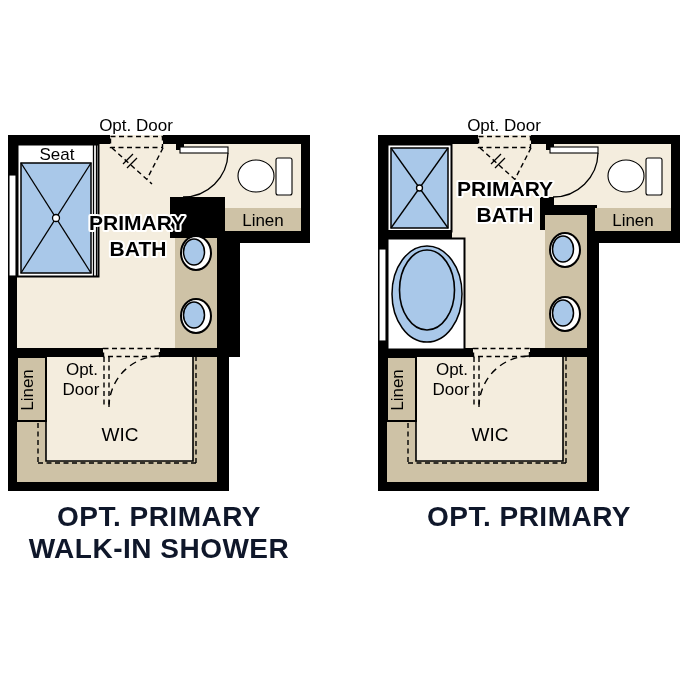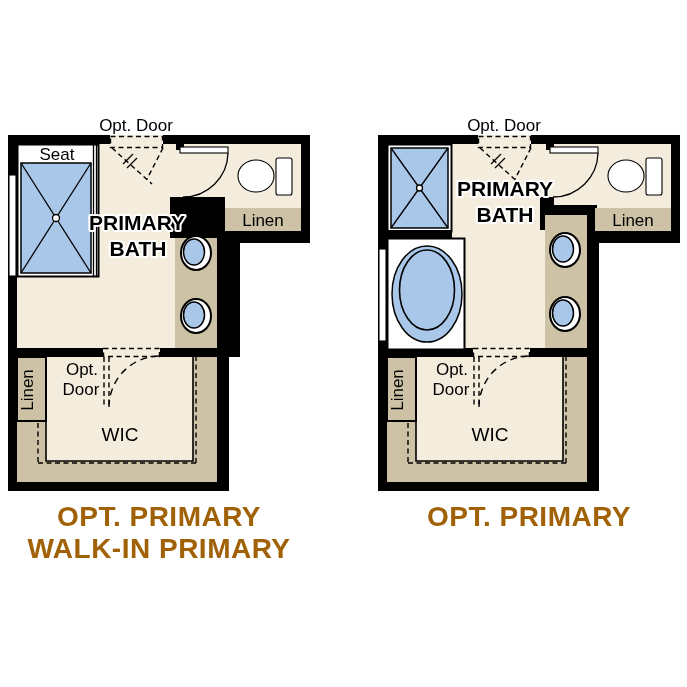--- a/index.html
+++ b/index.html
@@ -21,21 +21,21 @@
   .dash{stroke:#000;stroke-width:1.4;fill:none;stroke-dasharray:5 3.5;}
   .dasharc{stroke:#000;stroke-width:1.4;fill:none;stroke-dasharray:7 5;}
 
   
   text{font-family:"Liberation Sans",sans-serif;fill:#000;}
   .t{font-size:17px;text-anchor:middle;}
   .troom{font-size:21px;font-weight:bold;text-anchor:middle;
          paint-order:stroke;stroke:#fff;stroke-width:4px;stroke-linejoin:round;}
   .twic{font-size:19px;text-anchor:middle;}
 
-  .caption{position:absolute;width:302px;text-align:center;color:#a16207;
+  .caption{position:absolute;width:302px;text-align:center;color:#0f172a;
            font-weight:bold;font-size:28px;line-height:32px;letter-spacing:.5px;}
 </style>
 </head>
 <body>
 
 <div class="canvas">
 
 <svg width="687" height="687" viewBox="0 0 687 687">
 
   <g>
@@ -199,19 +199,19 @@
       <text class="t" transform="translate(403,390) rotate(-90)">Linen</text>
       <text class="t" x="452" y="375">Opt.</text>
       <text class="t" x="451" y="395">Door</text>
       <text class="twic" x="490" y="441">WIC</text>
     </g>
   </g>
 </svg>
 
 <div class="caption" style="left:8px;top:501px;">
   <div>OPT. PRIMARY</div>
-  <div>WALK-IN PRIMARY</div>
+  <div>WALK-IN SHOWER</div>
 </div>
 <div class="caption" style="left:378px;top:501px;">
   <div>OPT. PRIMARY</div>
 </div>
 
 </div>
 
 </body></html>

